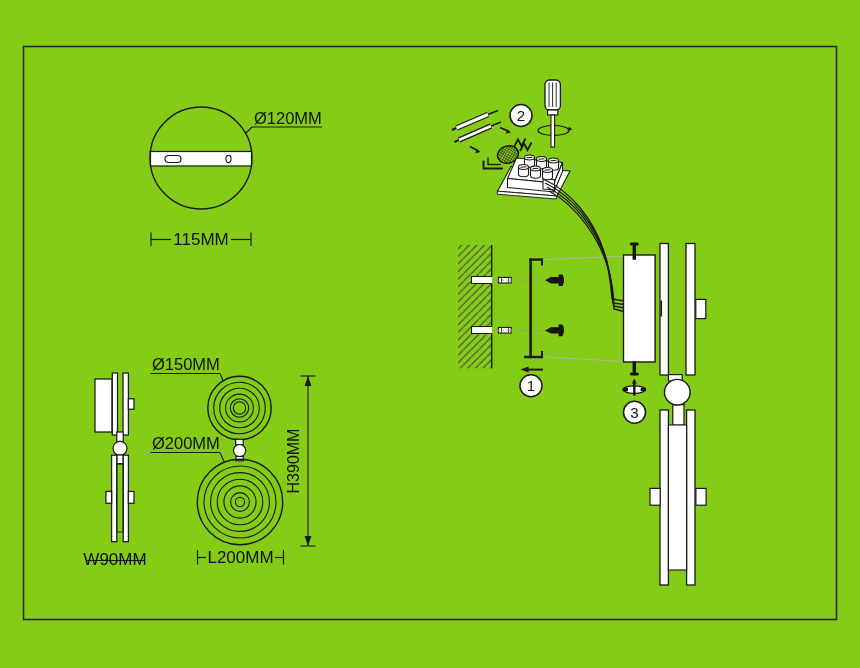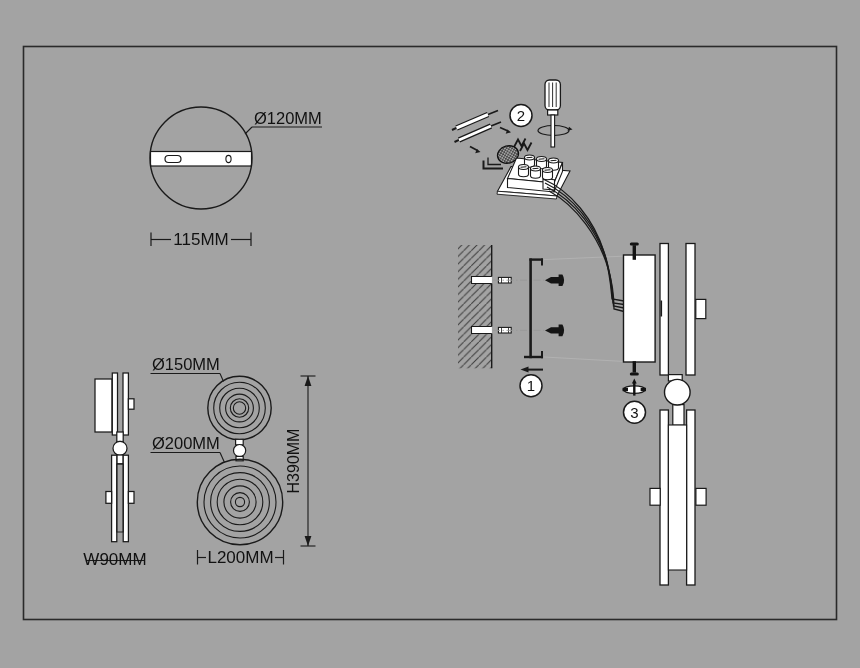--- a/index.html
+++ b/index.html
@@ -1,16 +1,16 @@
 <!DOCTYPE html>
 <html><head>
 <meta charset="utf-8">
 <style>
   html,body{margin:0;padding:0;background:#fff;}
-  .stage{position:relative;width:860px;height:668px;background:#a3a3a3;overflow:hidden;}
+  .stage{position:relative;width:860px;height:668px;background:#84cc16;overflow:hidden;}
   svg{position:absolute;left:0;top:0;}
   text{fill:#111;stroke:none;font-family:"Liberation Sans",sans-serif;}
   .t17{font-size:17px;}
   .t16{font-size:16.5px;}
   .badge{font-size:15px;}
   .vert{font-size:16px;}
 </style>
 </head>
 <body>
 

